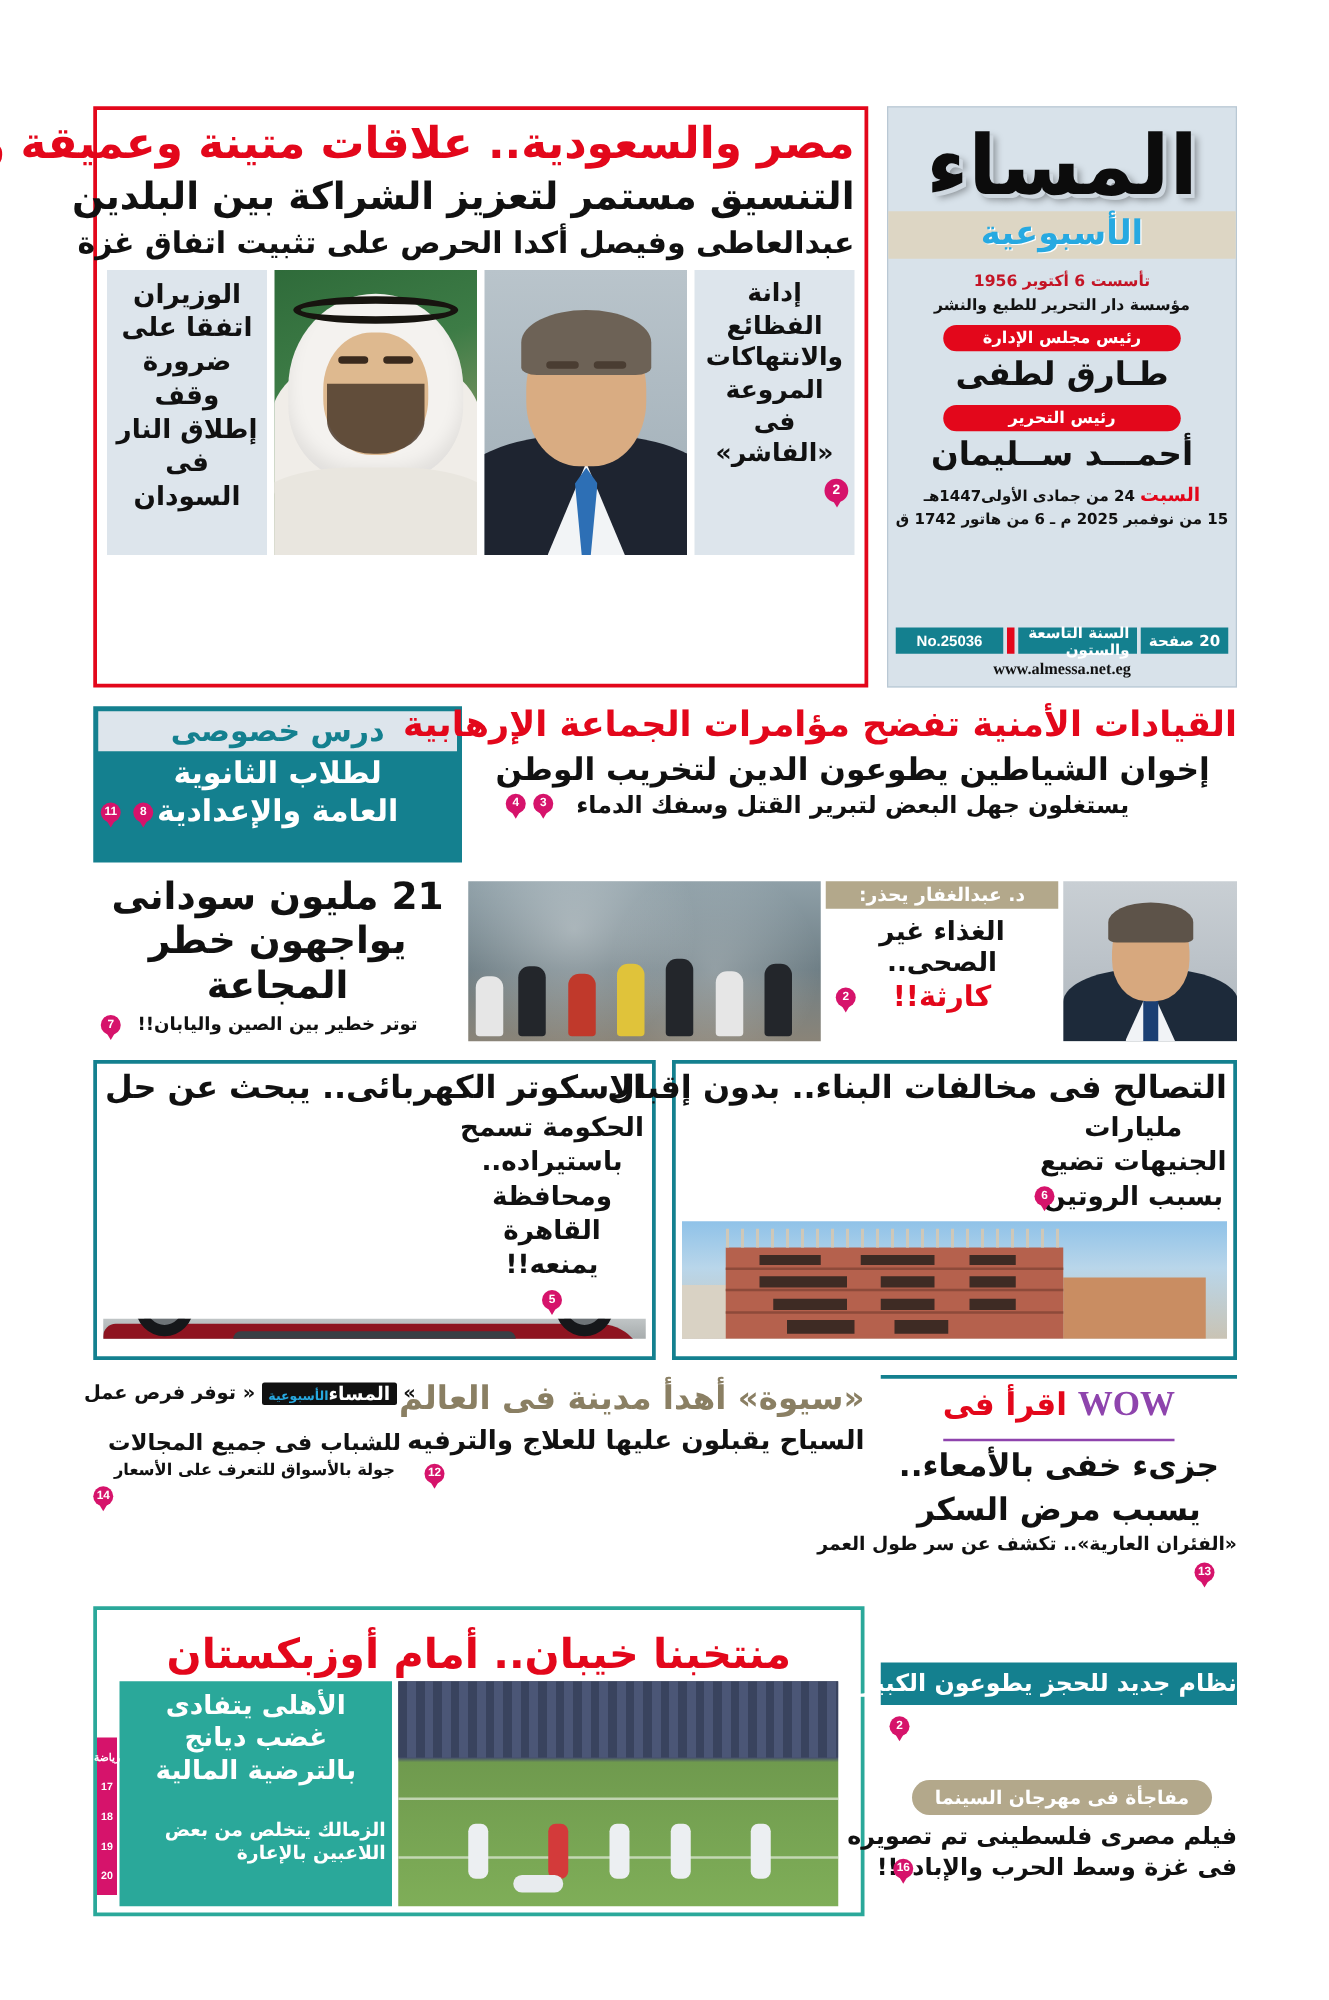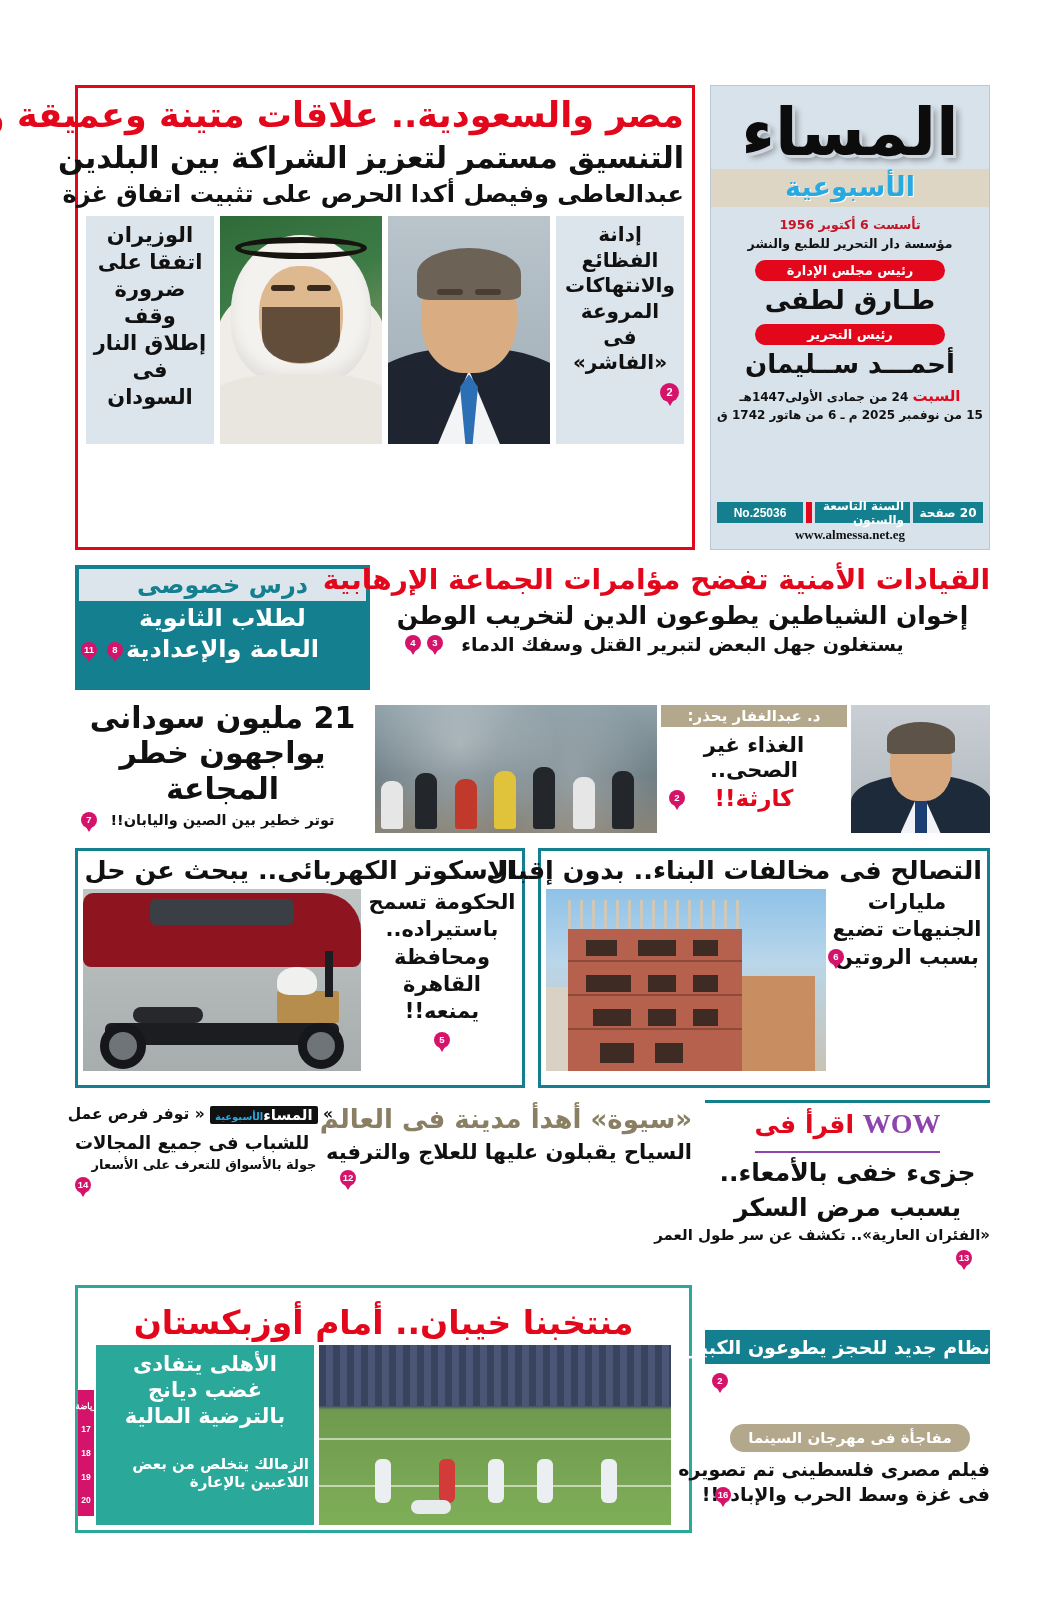--- a/index.html
+++ b/index.html
@@ -168,21 +168,21 @@
   .mid-photo-man{ width:139px; background:linear-gradient(180deg,#c9cfd4,#aeb6bd); position:relative; overflow:hidden;}
   .mid-photo-man .suit{position:absolute;left:50%;bottom:0;transform:translateX(-50%);width:140px;height:58px;background:#1d2a3a;border-radius:46% 46% 0 0;}
   .mid-photo-man .shirt{position:absolute;left:50%;bottom:0;transform:translateX(-50%);width:40px;height:44px;background:#f1f3f6;clip-path:polygon(50% 0,100% 100%,0 100%);}
   .mid-photo-man .tie{position:absolute;left:50%;bottom:0;transform:translateX(-50%);width:12px;height:42px;background:#1b3f73;}
   .mid-photo-man .head{position:absolute;left:50%;top:16%;transform:translateX(-50%);width:62px;height:76px;background:#d7a87e;border-radius:48% 48% 44% 44%;}
   .mid-photo-man .hair{position:absolute;left:50%;top:13%;transform:translateX(-50%);width:68px;height:32px;background:#5d5349;border-radius:50% 50% 10% 10%;}
 
   
   .tbox{ position:absolute; top:848px; height:240px; border:3px solid #14808f; background:#fff; padding:5px;}
   .tbox .title{ font-size:25.5px;font-weight:bold;text-align:center;color:#111;line-height:1.1;white-space:nowrap;}
-  .tbox .inner{ display:flex; direction:rtl; gap:6px; margin-top:5px; height:182px;}
+  .tbox .inner{ display:flex; direction:rtl; gap:6px; margin-top:5px; height:182px;flex-direction:column;}
   .tbox .subs{ width:150px; }
   .tbox .subs .s{ font-size:21px;font-weight:bold;text-align:center;color:#111;line-height:1.3;}
   .tbox .pic{ flex:1; position:relative; overflow:hidden;}
   .box-left{ left:75px; width:450px; }
   .box-right{ left:538px; width:452px; }
 
   .pic-scooter{ background:linear-gradient(180deg,#c0c5c6 0%,#b4b9ba 45%,#a7acad 100%); }
   .pic-scooter .car{position:absolute;top:4px;left:0;right:0;height:74px;background:#8e1420;border-radius:10px 38px 8px 8px;}
   .pic-scooter .carwin{position:absolute;top:10px;left:24%;width:52%;height:26px;background:#3a3f45;border-radius:6px;}
   .pic-scooter .frame{position:absolute;bottom:26px;left:8%;width:84%;height:22px;background:#1b1d20;border-radius:6px;}
@@ -202,21 +202,21 @@
   .pic-build .side{position:absolute;bottom:0;right:4%;width:26%;height:52%;background:#c98d62;}
   .pic-build .side2{position:absolute;bottom:0;left:0;width:10%;height:46%;background:#d9d2c4;}
 
   
   .strip-jobs{ position:absolute; left:75px; top:1105px; width:258px; height:135px; }
   .strip-jobs .line1{ font-size:15.5px;font-weight:bold;text-align:center;color:#111; white-space:nowrap;}
   .strip-jobs .logomini{
      display:inline-block; background:#111; color:#fff; font-size:15px; font-weight:bold;
      padding:0 5px; letter-spacing:-1px; vertical-align:middle; border-radius:2px;}
   .strip-jobs .logomini i{ color:#27a9e1; font-style:normal; font-size:10px; }
-  .strip-jobs .line2{ font-size:18px;font-weight:bold;text-align:left;color:#111;margin-top:8px;}
+  .strip-jobs .line2{ font-size:18px;font-weight:bold;text-align:center;color:#111;margin-top:20px;}
   .strip-jobs .line3{ font-size:13px;font-weight:bold;text-align:center;color:#111;margin-top:4px;}
 
   .strip-siwa{ position:absolute; left:340px; top:1105px; width:352px; height:135px;}
   .strip-siwa .l1{ font-size:26px;font-weight:bold;text-align:center;color:#8a7f63;line-height:1.15;white-space:nowrap;}
   .strip-siwa .l2{ font-size:21px;font-weight:bold;text-align:center;color:#111;margin-top:5px;white-space:nowrap;}
 
   .strip-wow{ position:absolute; left:705px; top:1100px; width:285px; height:155px;}
   .strip-wow .top{ border-top:3px solid #14808f; padding-top:5px;}
   .strip-wow .wowline{ text-align:center; font-size:25px; font-weight:bold; color:#e3071b;
       border-bottom:2px solid #8e44ad; padding-bottom:11px; display:inline-block;}

